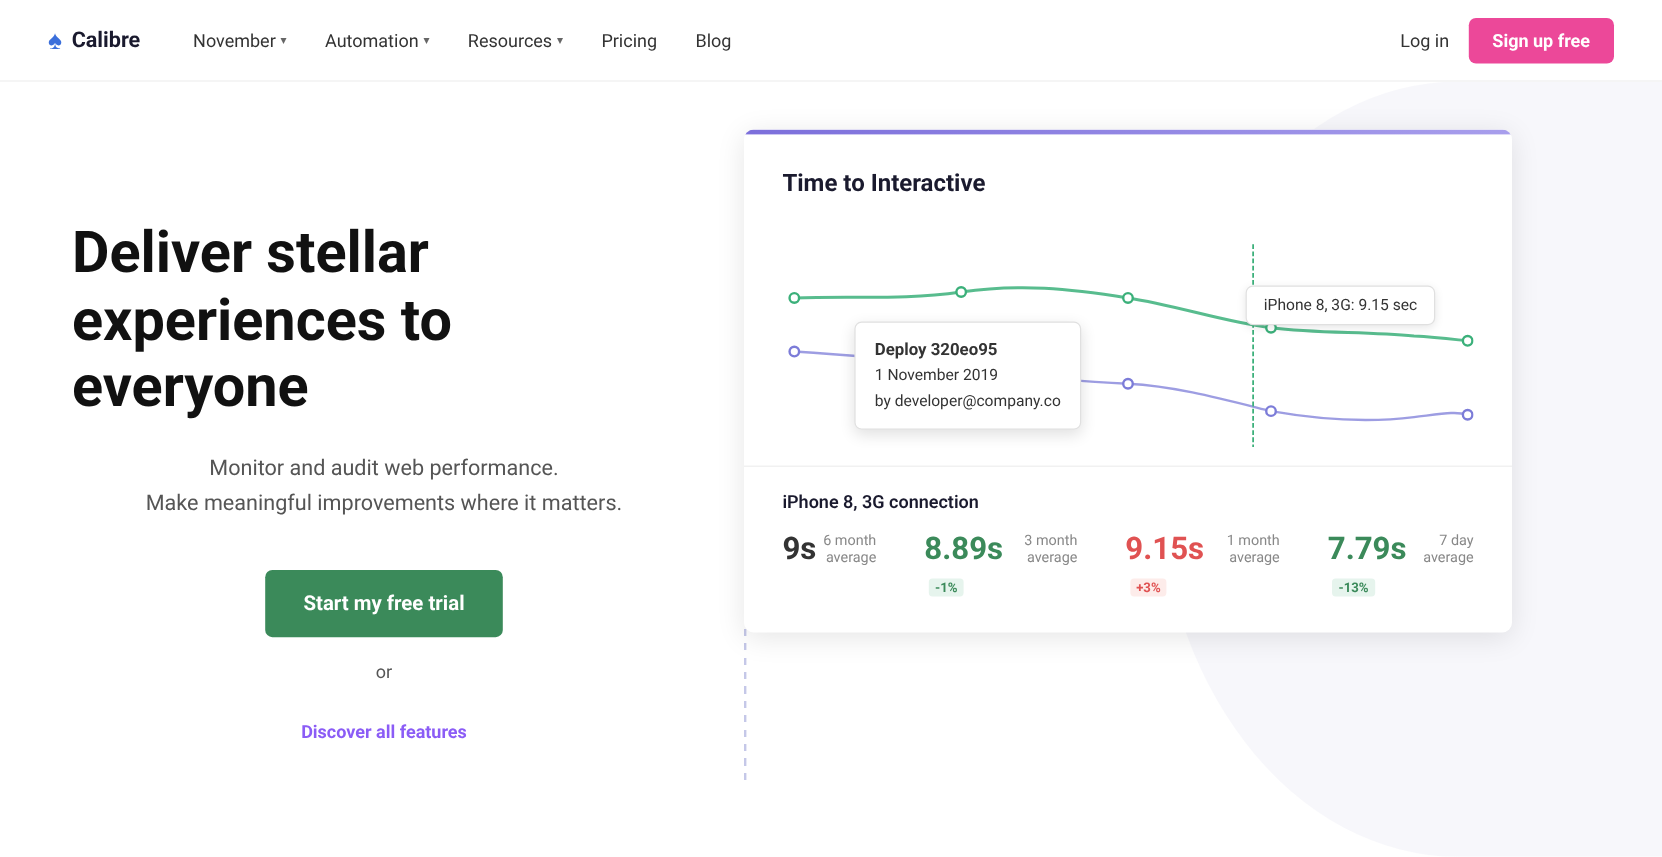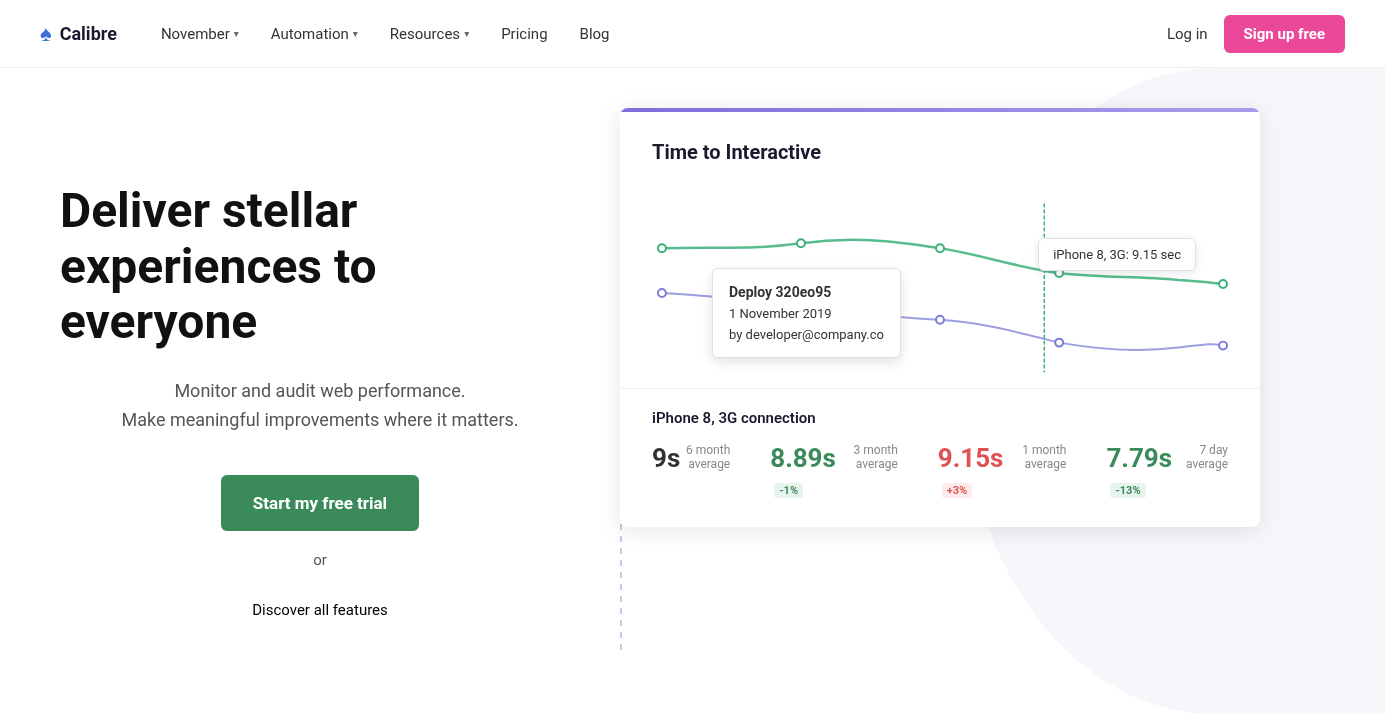--- a/index.html
+++ b/index.html
@@ -38,21 +38,21 @@
     }
     .hero-title { font-size: 48px; font-weight: 700; color: #111; line-height: 1.15; margin-bottom: 28px; }
     .hero-subtitle { font-size: 18px; color: #555; line-height: 1.6; margin-bottom: 40px; text-align: center; }
     .cta-row { display: flex; align-items: center; gap: 20px; flex-wrap: wrap; flex-direction: column; }
     .cta-btn {
       background: #3b8a5a; color: #fff; border: none; border-radius: 6px;
       padding: 18px 32px; font-size: 17px; font-weight: 700; cursor: pointer;
       font-family: inherit; white-space: nowrap;
     }
     .cta-or { font-size: 15px; color: #555; }
-    .cta-link { color: #000000; font-size: 15px; text-decoration: none; font-weight: 400; margin-top: 12px; }
+    .cta-link { color: #8b5cf6; font-size: 15px; text-decoration: none; font-weight: 700; margin-top: 12px; }
 
     
     .hero-right {
       flex: 1; display: flex; align-items: flex-start; padding: 40px 0 0 0;
       position: relative;
     }
     
     .bg-decoration {
       position: absolute; top: 0; right: -80px; width: 500px; height: 100%;
       background: #f0f0f8; border-radius: 50% 0 0 50%;

